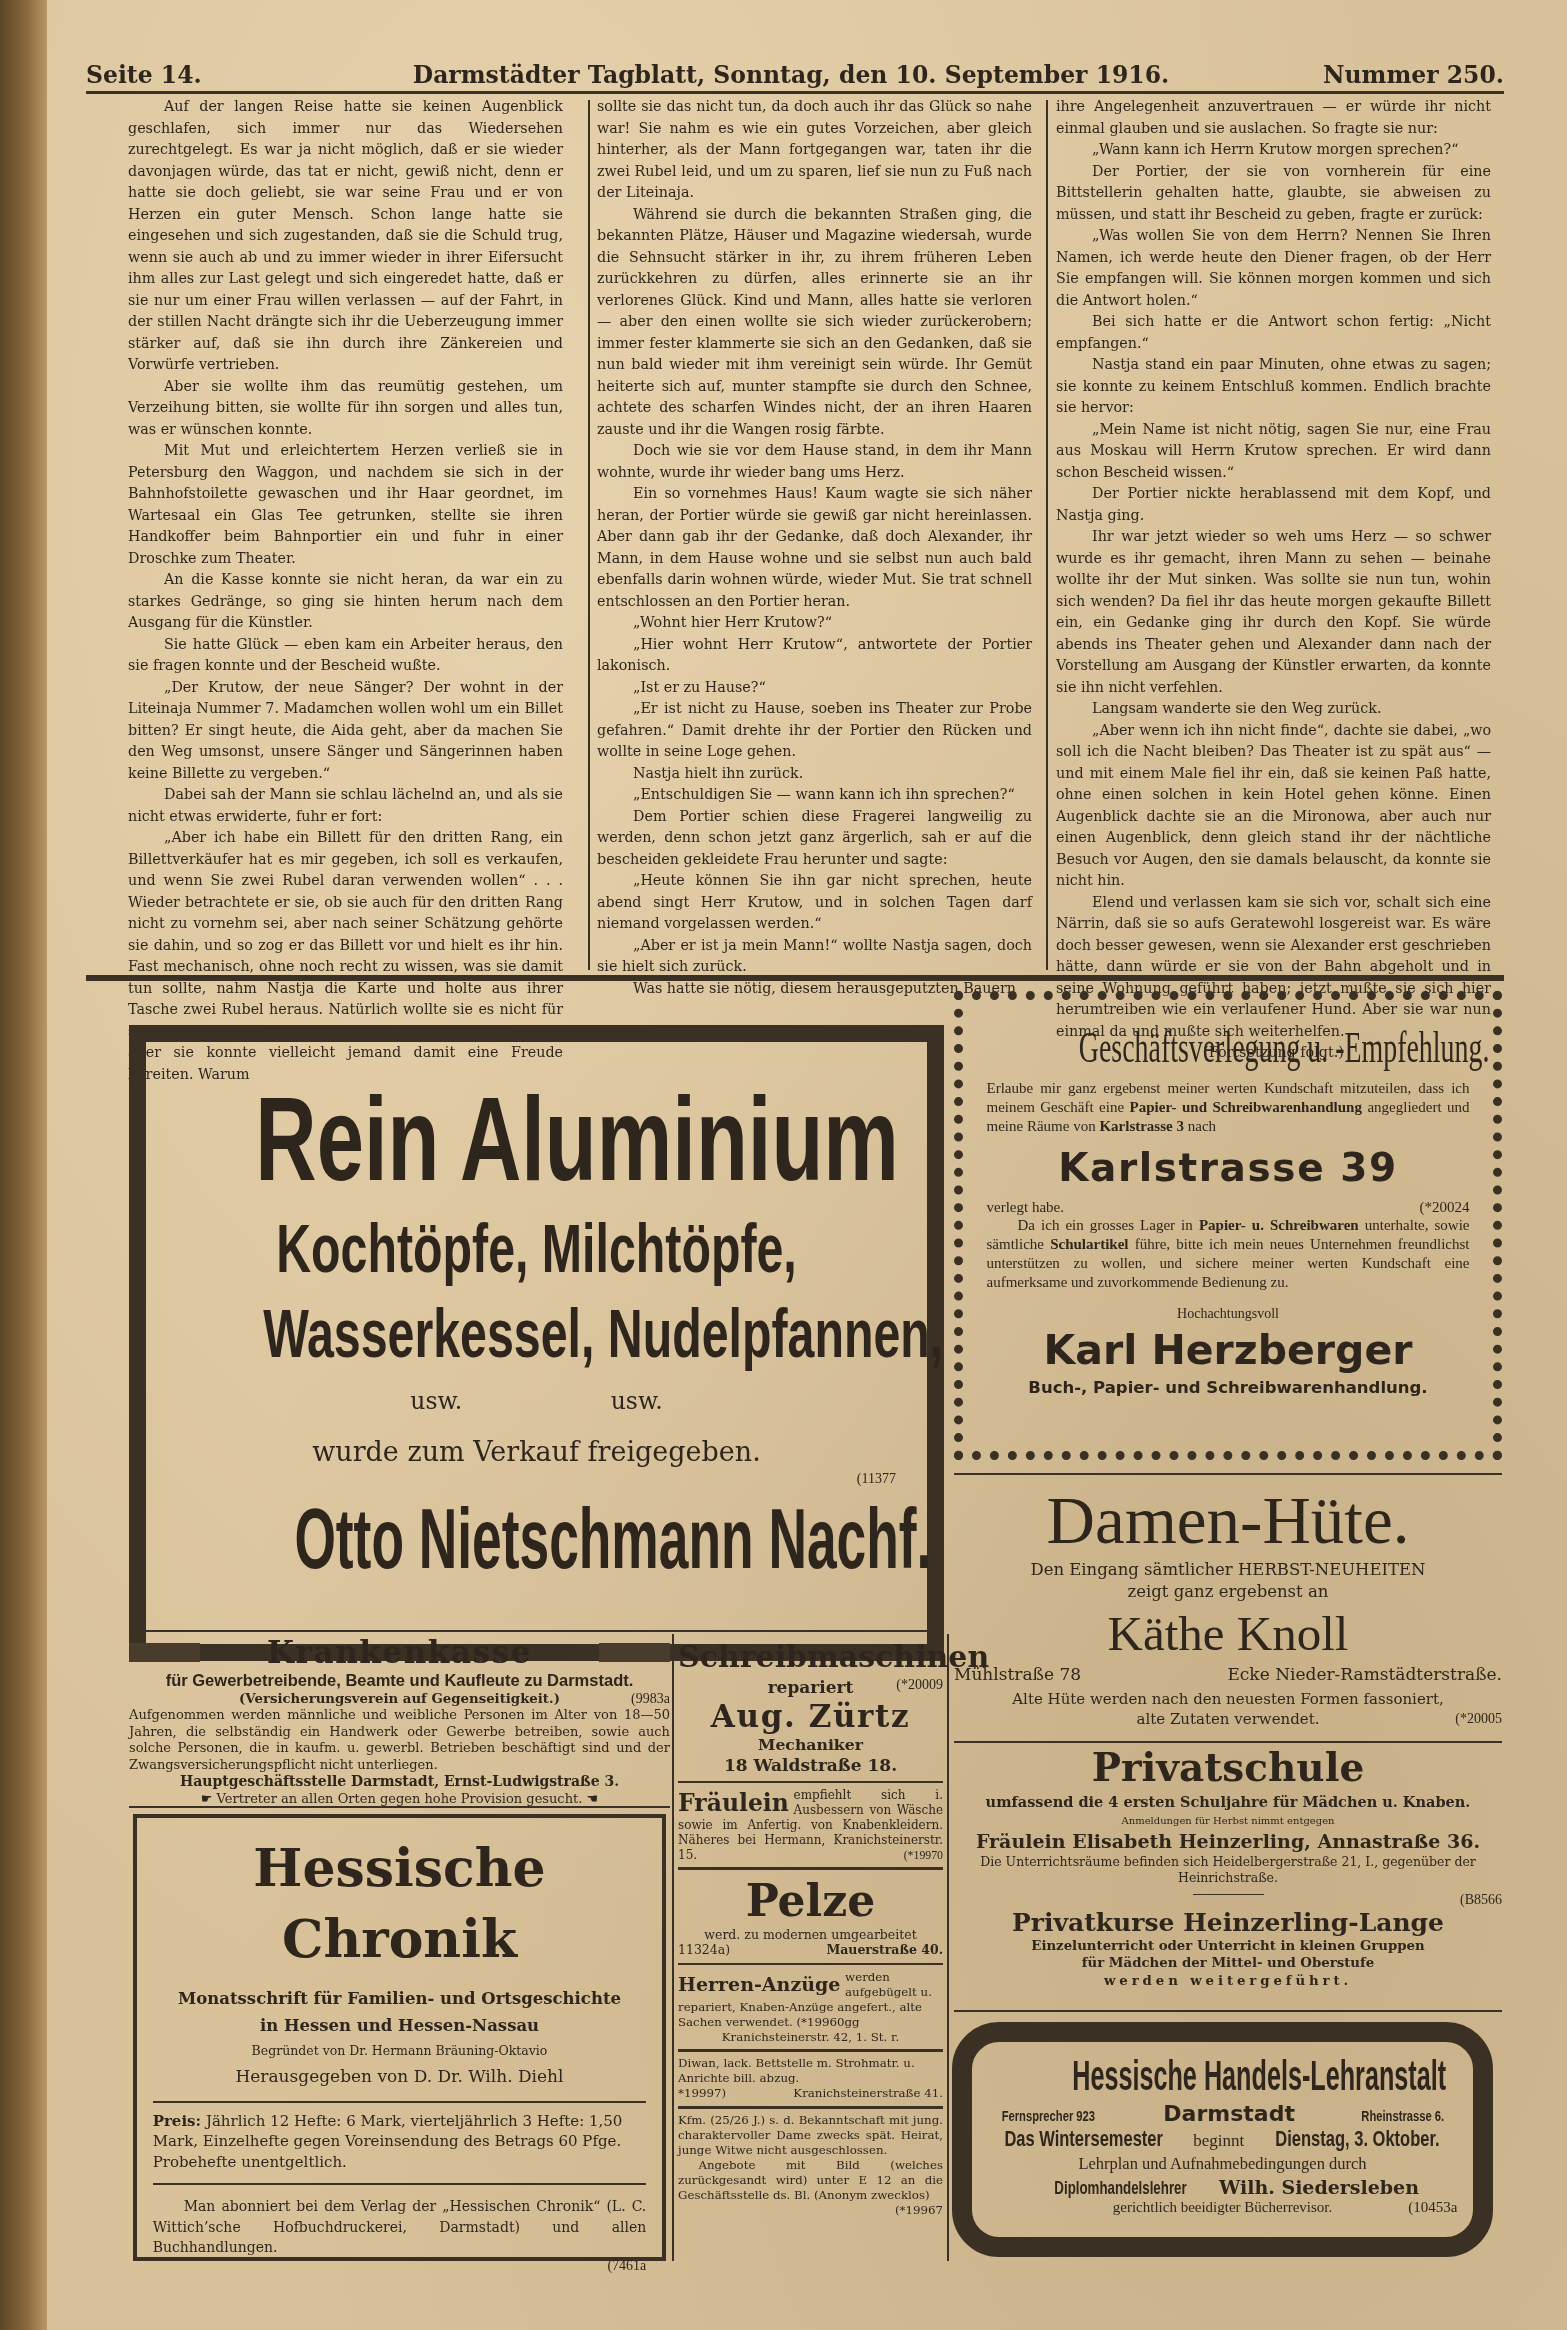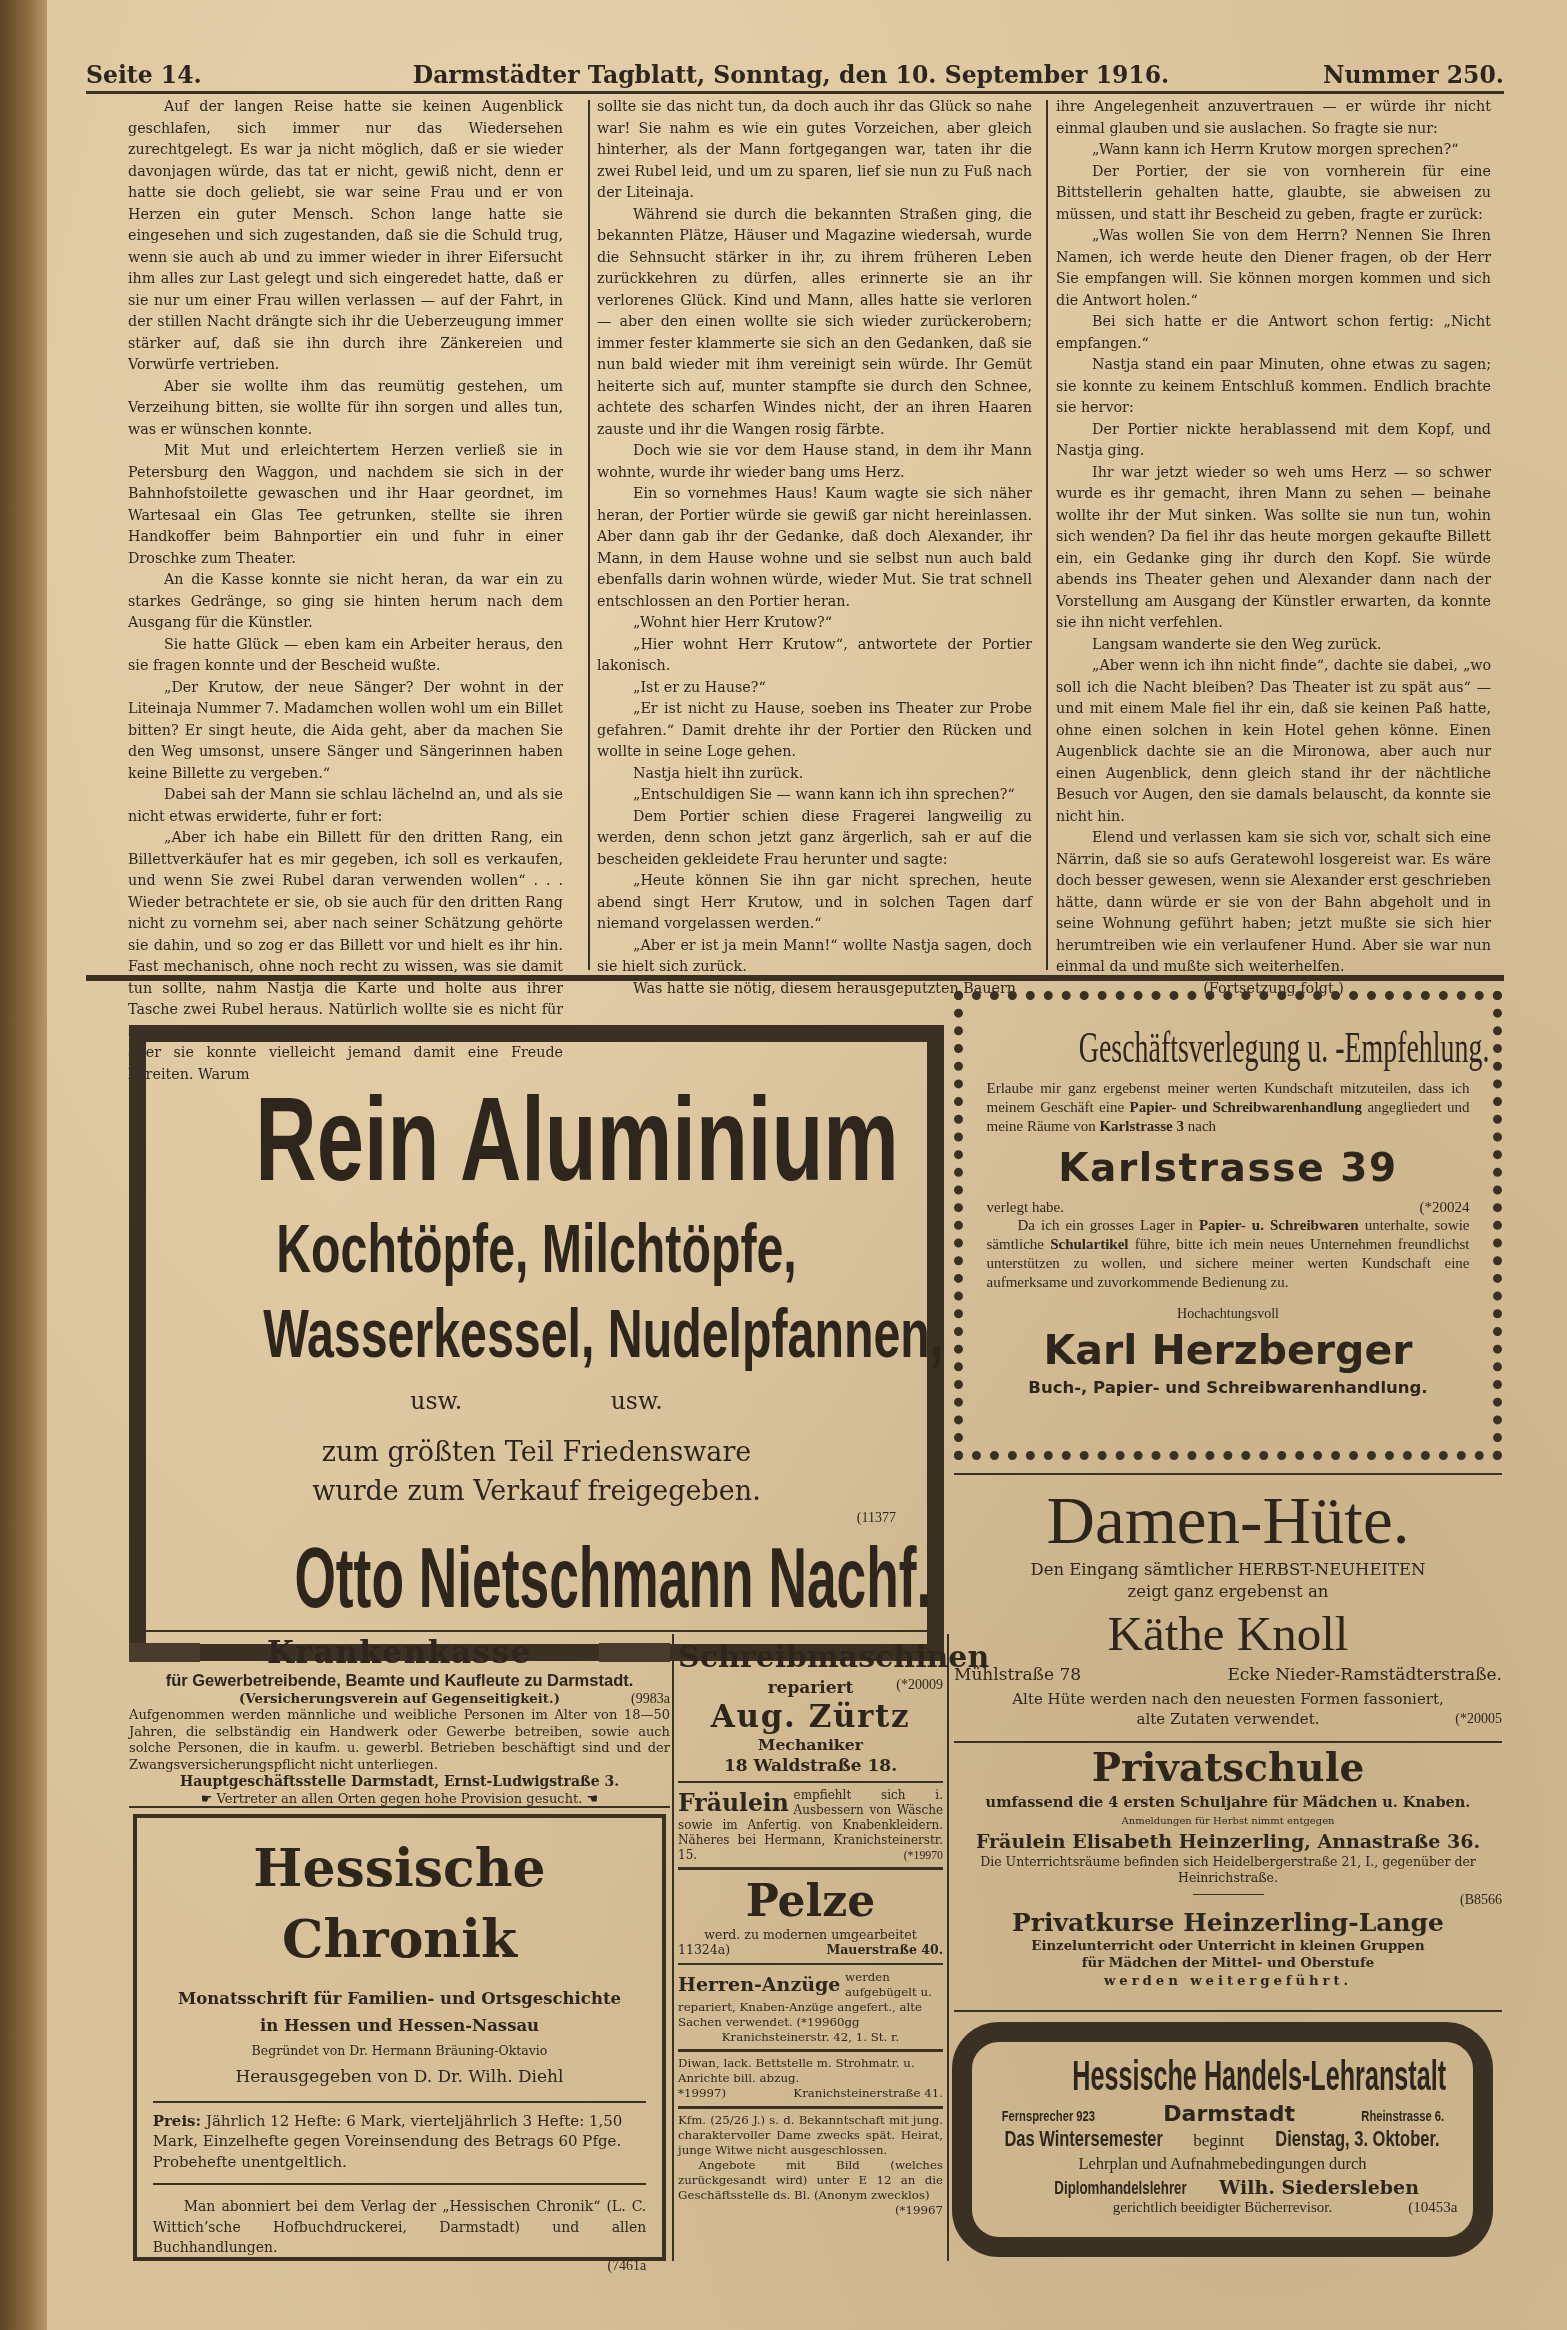--- a/index.html
+++ b/index.html
@@ -68,39 +68,39 @@
     <p>Was hatte sie nötig, diesem herausgeputzten Bauern</p>
   </div>
 <div class="vrule" style="left:1046px;top:100px;height:870px;"></div>
 <div class="col" id="col3" style="left:1056px;">
     <p class="cont">ihre Angelegenheit anzuvertrauen — er würde ihr nicht einmal glauben und sie auslachen. So fragte sie nur:</p>
     <p>„Wann kann ich Herrn Krutow morgen sprechen?“</p>
     <p>Der Portier, der sie von vornherein für eine Bittstellerin gehalten hatte, glaubte, sie abweisen zu müssen, und statt ihr Bescheid zu geben, fragte er zurück:</p>
     <p>„Was wollen Sie von dem Herrn? Nennen Sie Ihren Namen, ich werde heute den Diener fragen, ob der Herr Sie empfangen will. Sie können morgen kommen und sich die Antwort holen.“</p>
     <p>Bei sich hatte er die Antwort schon fertig: „Nicht empfangen.“</p>
     <p>Nastja stand ein paar Minuten, ohne etwas zu sagen; sie konnte zu keinem Entschluß kommen. Endlich brachte sie hervor:</p>
+    <p>„Mein Name ist nicht nötig, sagen Sie nur, eine Frau aus Moskau will Herrn Krutow sprechen. Er wird dann schon Bescheid wissen.“</p>
     <p>Der Portier nickte herablassend mit dem Kopf, und Nastja ging.</p>
     <p>Ihr war jetzt wieder so weh ums Herz — so schwer wurde es ihr gemacht, ihren Mann zu sehen — beinahe wollte ihr der Mut sinken. Was sollte sie nun tun, wohin sich wenden? Da fiel ihr das heute morgen gekaufte Billett ein, ein Gedanke ging ihr durch den Kopf. Sie würde abends ins Theater gehen und Alexander dann nach der Vorstellung am Ausgang der Künstler erwarten, da konnte sie ihn nicht verfehlen.</p>
     <p>Langsam wanderte sie den Weg zurück.</p>
     <p>„Aber wenn ich ihn nicht finde“, dachte sie dabei, „wo soll ich die Nacht bleiben? Das Theater ist zu spät aus“ — und mit einem Male fiel ihr ein, daß sie keinen Paß hatte, ohne einen solchen in kein Hotel gehen könne. Einen Augenblick dachte sie an die Mironowa, aber auch nur einen Augenblick, denn gleich stand ihr der nächtliche Besuch vor Augen, den sie damals belauscht, da konnte sie nicht hin.</p>
     <p>Elend und verlassen kam sie sich vor, schalt sich eine Närrin, daß sie so aufs Geratewohl losgereist war. Es wäre doch besser gewesen, wenn sie Alexander erst geschrieben hätte, dann würde er sie von der Bahn abgeholt und in seine Wohnung geführt haben; jetzt mußte sie sich hier herumtreiben wie ein verlaufener Hund. Aber sie war nun einmal da und mußte sich weiterhelfen.</p>
     <p class="center">(Fortsetzung folgt.)</p>
   </div>
 
 <div class="rule" style="left:86px;top:975px;width:1418px;height:5.5px;"></div>
 
 <div class="ad thick" style="left:129px;top:989px;width:815px;height:636px;padding-top:31px;margin-top:36px;">
   <span class="cond" style="font-size:118px;line-height:133px;transform:scaleX(.72);">Rein Aluminium</span>
   <span class="cond" style="font-size:69px;line-height:85px;transform:scaleX(.7);">Kochtöpfe, Milchtöpfe,</span>
   <span class="cond" style="font-size:69px;line-height:85px;transform:scaleX(.7);">Wasserkessel, Nudelpfannen,</span>
   <div style="font-size:23.5px;margin:11px 0 17px;">
     <span style="margin-right:141px;">usw.</span>
     <span>usw.</span>
   </div>
-  <div style="font-size:27px;line-height:39px;">zum größten Teil Friedensware</div>
   <div style="font-size:27px;line-height:39px;">wurde zum Verkauf freigegeben.</div>
   <div class="num" style="text-align:right;padding-right:31px;">(11377</div>
   <span class="cond" style="font-size:86px;line-height:102px;transform:scaleX(.62);">Otto Nietschmann Nachf.</span>
 </div>
 
 <div class="ad dotted" style="left:954px;top:991px;width:548px;height:469px;padding:15.7px 23.5px;">
   <span class="cond" style="font-size:45px;line-height:63px;font-weight:normal;font-family:'Liberation Serif',serif;transform:scaleX(.62);">Geschäftsverlegung u. -Empfehlung.</span>
   <div class="small" style="text-align:justify;font-family:'Liberation Serif',serif;font-size:15px;">
     <span>Erlaube mir ganz ergebenst meiner werten Kundschaft mitzuteilen, dass ich meinem Geschäft eine</span>
     <b>Papier- und Schreibwarenhandlung</b>

